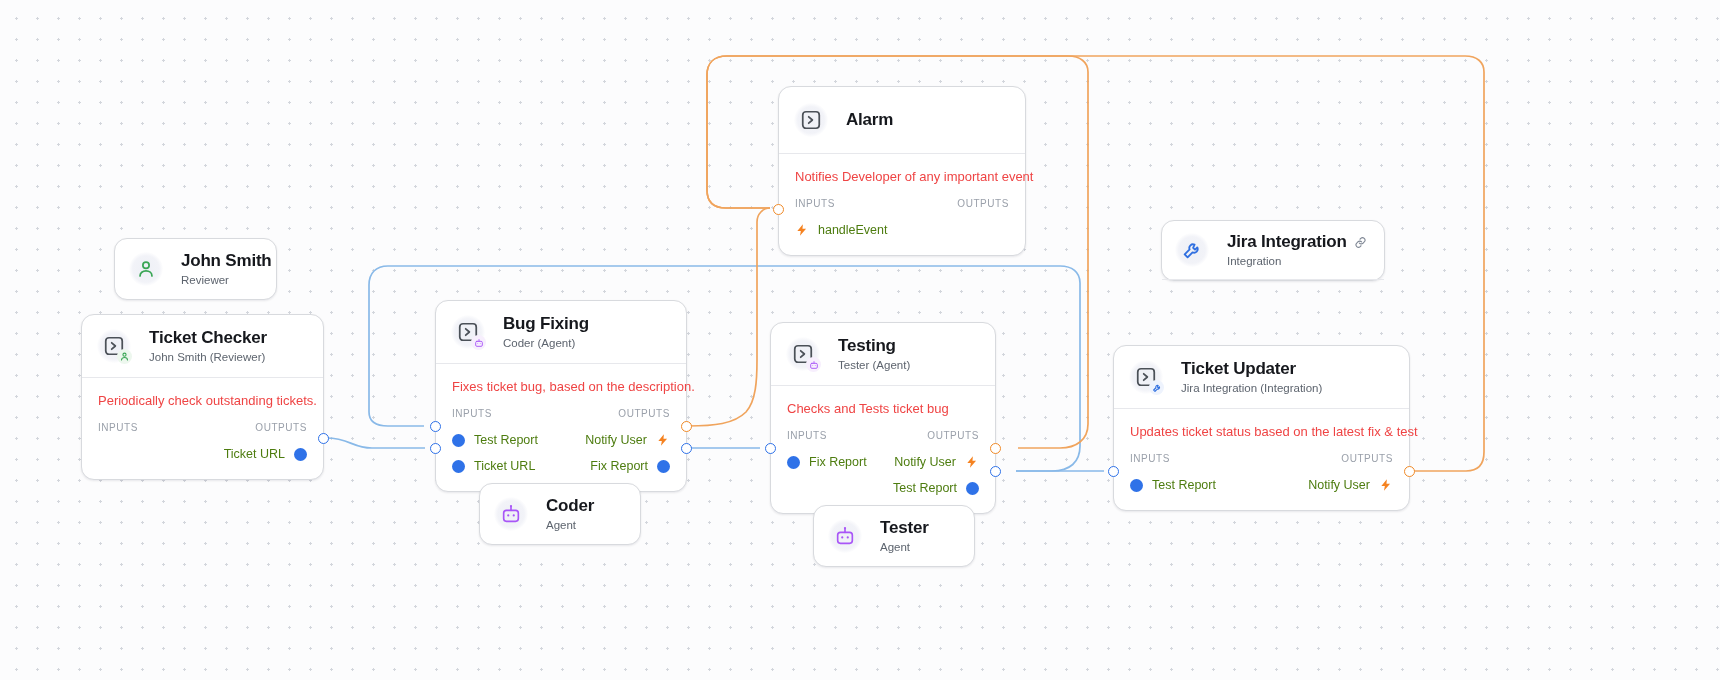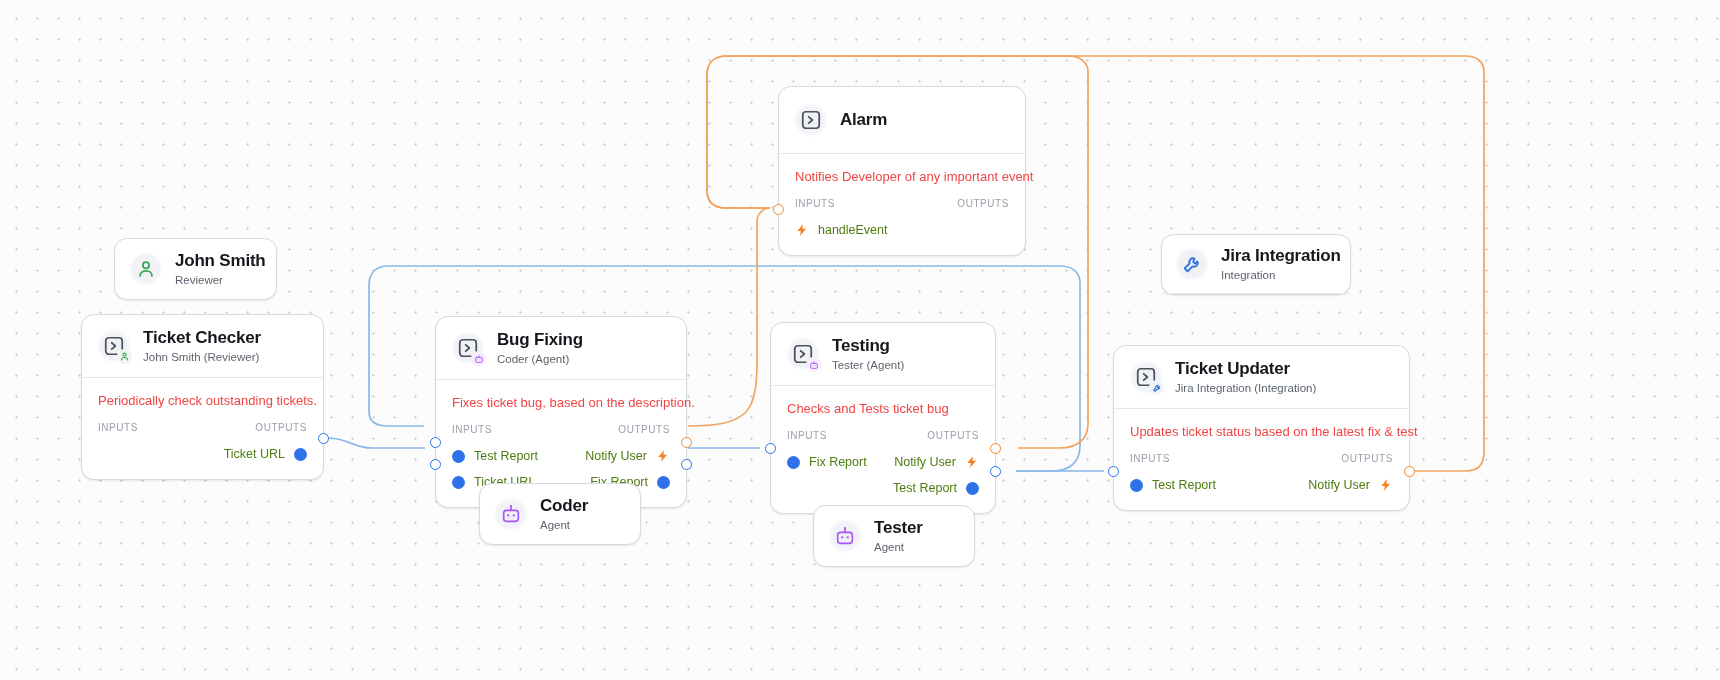--- a/index.html
+++ b/index.html
@@ -21,21 +21,21 @@
 
   
   .node {
     position: absolute;
     background: #ffffff;
     border: 1px solid #d8dade;
     border-radius: 13px;
     box-shadow: 0 1px 2px rgba(16,24,40,.05), 0 1px 3px rgba(16,24,40,.04);
   }
   .node-head {
-    display: flex; align-items: center; gap: 12px;
+    display: flex; align-items: center; gap: 18px;
     padding: 13px 16px 13px 15px;
   }
   .node.with-body .node-head { border-bottom: 1px solid #e7e8ec; }
   .icon-wrap { position: relative; width: 34px; height: 34px; flex: 0 0 34px; }
   .icon-blob {
     position: absolute; left: 0; top: 0; width: 34px; height: 34px;
     border-radius: 50%;
     background: radial-gradient(circle at 50% 50%, #eef0f6 0%, #f2f3f8 55%, rgba(242,243,248,0) 72%);
   }
   .icon-wrap svg.main { position: absolute; left: 6px; top: 6px; }
@@ -150,21 +150,21 @@
         <div class="io-side"></div>
         <div class="io-side right">
           <span class="io-label">Ticket URL</span>
           <span class="dot"></span>
         </div>
       </div>
     </div>
     <div class="port" style="right:-6px; top:118px;"></div>
   </div>
 
-  <div class="node with-body" style="left:435px; top:316px; width:252px;">
+  <div class="node with-body" style="left:435px; top:300px; width:252px;">
     <div class="node-head">
       <div class="icon-wrap">
         <div class="icon-blob"></div>
         <svg class="main" width="22" height="22" viewBox="0 0 24 24" fill="none" stroke="#4b5158" stroke-width="1.9" stroke-linecap="round" stroke-linejoin="round">
           <rect x="3" y="3" width="18" height="18" rx="3.5"></rect>
           <path d="M9.5 8.5 L13.5 12 L9.5 15.5"></path>
         </svg>
         <div class="badge agent">
           <svg width="10" height="10" viewBox="0 0 24 24" fill="none" stroke="#a855f7" stroke-width="2.2" stroke-linecap="round" stroke-linejoin="round">
             <rect x="4" y="8" width="16" height="12" rx="3"></rect>
@@ -330,21 +330,21 @@
           <circle cx="15" cy="13.5" r="1.2" fill="#a855f7" stroke="none"></circle>
         </svg>
       </div>
       <div class="head-text">
         <div class="node-title">Tester</div>
         <div class="node-sub">Agent</div>
       </div>
     </div>
   </div>
 
-  <div class="node with-body" style="left:1161px; top:234px; width:190px;">
+  <div class="node with-body" style="left:1161px; top:220px; width:224px;">
     <div class="node-head" style="padding:11px 13px;">
       <div class="icon-wrap">
         <div class="icon-blob"></div>
         <svg class="main" width="22" height="22" viewBox="0 0 24 24" fill="none" stroke="#2f6fe0" stroke-width="2" stroke-linecap="round" stroke-linejoin="round">
           <path d="M14.8 6.2a4 4 0 0 0-5.4 5.2L4 16.8 7.2 20l5.4-5.4a4 4 0 0 0 5.2-5.4l-2.5 2.5-2.1-2.1z"></path>
         </svg>
       </div>
       <div class="head-text">
         <div class="title-row">
           <span class="node-title">Jira Integration</span>

